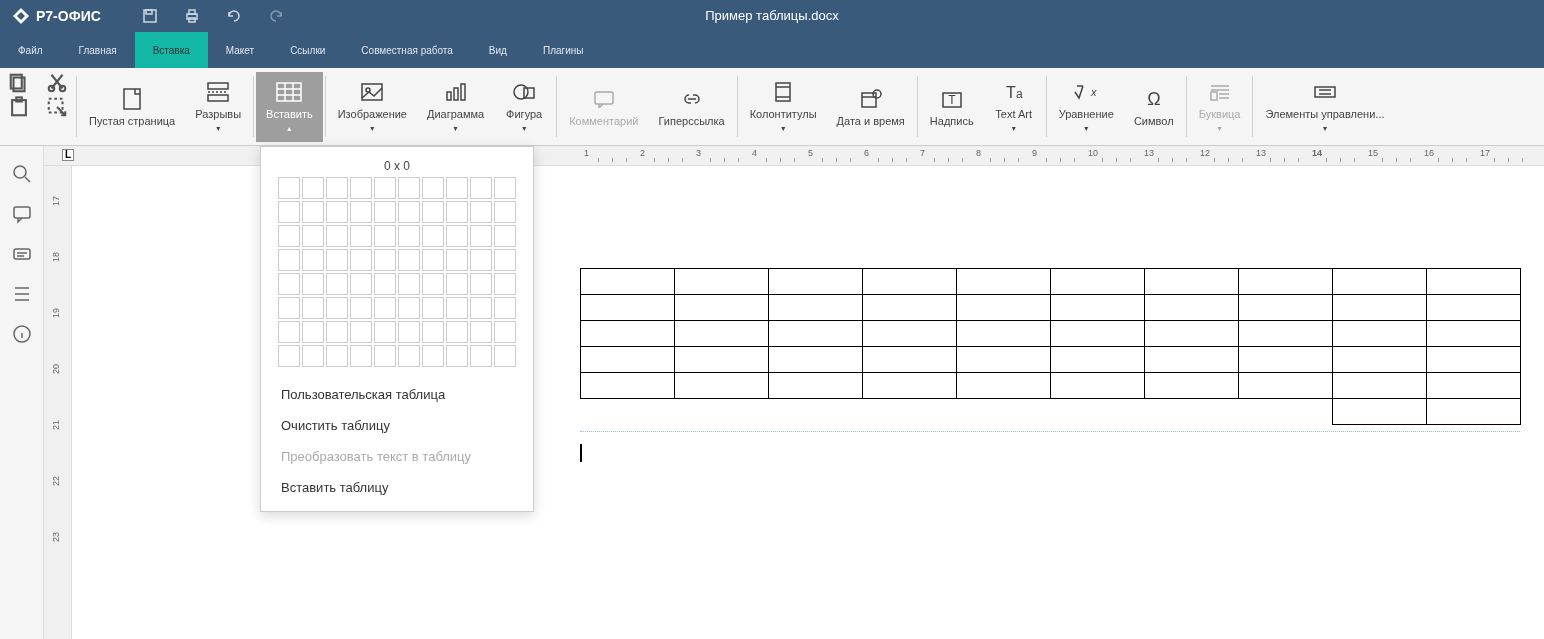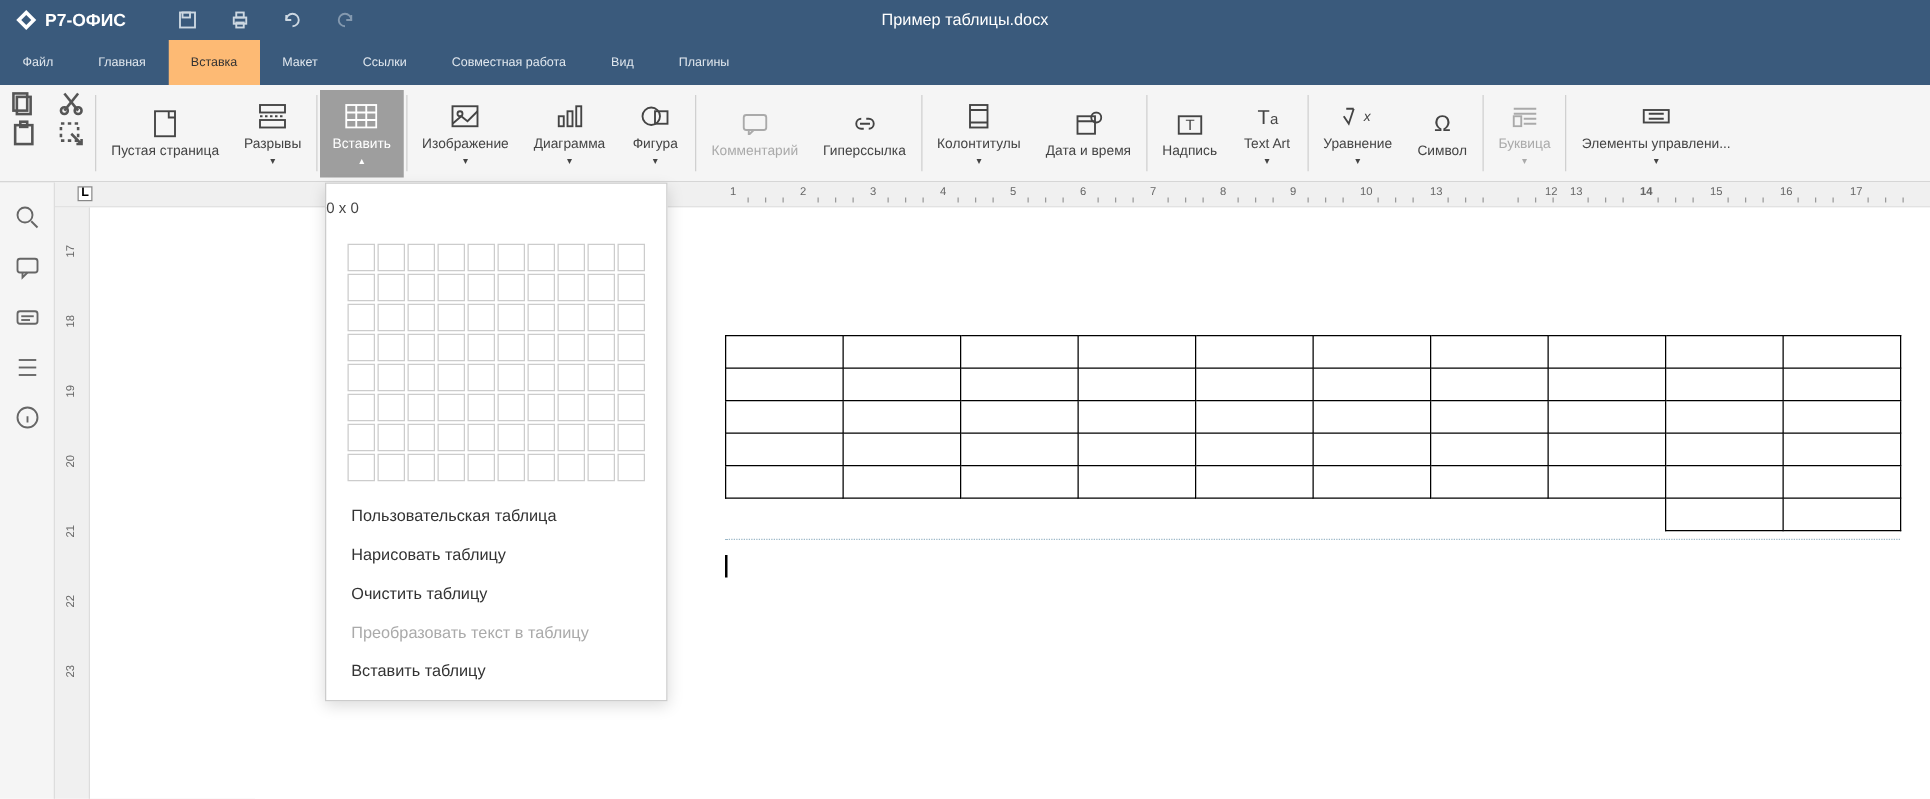--- a/index.html
+++ b/index.html
@@ -9,21 +9,21 @@
   .titlebar { height: 32px; background: #3a5a7c; display: flex; align-items: center; color: #fff; }
   .logo { display: flex; align-items: center; gap: 6px; margin-left: 12px; font-weight: bold; font-size: 14px; }
   .title-icons { display: flex; gap: 24px; margin-left: 40px; }
   .title-icon { width: 18px; height: 18px; display:flex; align-items:center; justify-content:center; color:#cdd8e2; }
   .title-icon svg { width: 16px; height: 16px; }
   .doc-title { position: absolute; left: 50%; transform: translateX(-50%); font-size: 13px; top:8px; color:#fff; }
 
   
   .menubar { height: 36px; background: #3a5a7c; display: flex; align-items: stretch; }
   .menuitem { padding: 0 18px; display: flex; align-items: center; color: #e0e7ee; font-size: 10px; cursor: pointer; }
-  .menuitem.active { background: #fdba74; color: #333; }
+  .menuitem.active { background: #14b8a6; color: #333; }
 
   
   .ribbon { height: 78px; background: #f5f5f5; border-bottom: 1px solid #ccc; display: flex; align-items: stretch; }
   .ribbon-section { display: flex; align-items: center; padding: 4px 2px; }
   .sep { width: 1px; background: #d0d0d0; margin: 8px 0; }
   .small-btns { display: flex; flex-direction: column; gap: 2px; padding: 4px 8px; }
   .small-btn { width: 22px; height: 22px; display:flex; align-items:center; justify-content:center; color:#555;}
   .big-btn { display: flex; flex-direction: column; align-items: center; justify-content: center; padding: 4px 10px; min-width: 60px; height: 70px; color: #444; cursor: pointer; position: relative; }
   .big-btn.active { background: #9e9e9e; color: #fff; }
   .big-btn .ico { height: 28px; display:flex; align-items:center; justify-content:center; margin-bottom: 2px; }
@@ -48,21 +48,21 @@
   .page { position: absolute; left: 0; top: 0; width: 100%; height: 100%; background: #fff; }
 
   
   .doc-table { position: absolute; left: 508px; top: 102px; border-collapse: collapse; }
   .doc-table td { border: 1px solid #000; width: 94px; height: 26px; }
   .cursor-line { position:absolute; left:508px; top:278px; width:2px; height:18px; background:#000;}
   .dotted-top { position:absolute; left:508px; top:265px; width:940px; border-top:1px dotted #9cb8c8;}
   
   
   .dropdown { position: absolute; left: 260px; top: 146px; width: 274px; background: #fff; border: 1px solid #ccc; box-shadow: 0 4px 12px rgba(0,0,0,0.15); z-index: 100; padding: 12px 0 8px 0; }
-  .dd-header { text-align: left; font-size: 12px; color: #444; margin-bottom: 22px; }
+  .dd-header { text-align: center; font-size: 12px; color: #444; margin-bottom: 4px; }
   .grid { display: grid; grid-template-columns: repeat(10, 22px); grid-template-rows: repeat(8, 22px); gap: 2px; justify-content: center; margin-bottom: 12px; padding: 0 14px;}
   .cell { border: 1px solid #ccc; background: #fff; }
   .dd-item { padding: 8px 20px; font-size: 13px; color: #333; cursor: pointer; }
   .dd-item.disabled { color: #aaa; cursor: default; }
 
   svg { stroke: currentColor; fill: none; stroke-width: 1.5; }
 </style>
 </head>
 <body>
 
@@ -396,21 +396,21 @@
         <div class="smtick" style="left: 476px;"></div>
         <div class="smtick" style="left: 490px;"></div>
         <div class="tick" style="left: 504px;">10</div>
         <div class="smtick" style="left: 518px;"></div>
         <div class="smtick" style="left: 532px;"></div>
         <div class="smtick" style="left: 546px;"></div>
         <div class="tick" style="left: 560px;">13</div>
         <div class="smtick" style="left: 574px;"></div>
         <div class="smtick" style="left: 588px;"></div>
         <div class="smtick" style="left: 602px;"></div>
-        <div class="tick" style="left: 652px; text-align: right;">12</div>
+        <div class="tick" style="left: 616px; text-align: right;">12</div>
         <div class="smtick" style="left: 630px;"></div>
         <div class="smtick" style="left: 644px;"></div>
         <div class="smtick" style="left: 658px;"></div>
         <div class="tick" style="left: 672px;">13</div>
         <div class="smtick" style="left: 686px;"></div>
         <div class="smtick" style="left: 700px;"></div>
         <div class="smtick" style="left: 714px;"></div>
         <div class="tick" style="left: 728px; font-weight: bold;">14</div>
         <div class="smtick" style="left: 742px;"></div>
         <div class="smtick" style="left: 756px;"></div>
@@ -600,17 +600,16 @@
       <div class="cell"></div>
       <div class="cell"></div>
       <div class="cell"></div>
       <div class="cell"></div>
       <div class="cell"></div>
       <div class="cell"></div>
       <div class="cell"></div>
       <div class="cell"></div>
     </div>
   <div class="dd-item">Пользовательская таблица</div>
-  <div class="dd-item">Нарисовать таблицу</div>
   <div class="dd-item">Очистить таблицу</div>
   <div class="dd-item disabled">Преобразовать текст в таблицу</div>
   <div class="dd-item">Вставить таблицу</div>
 </div>
 
 </body></html>

